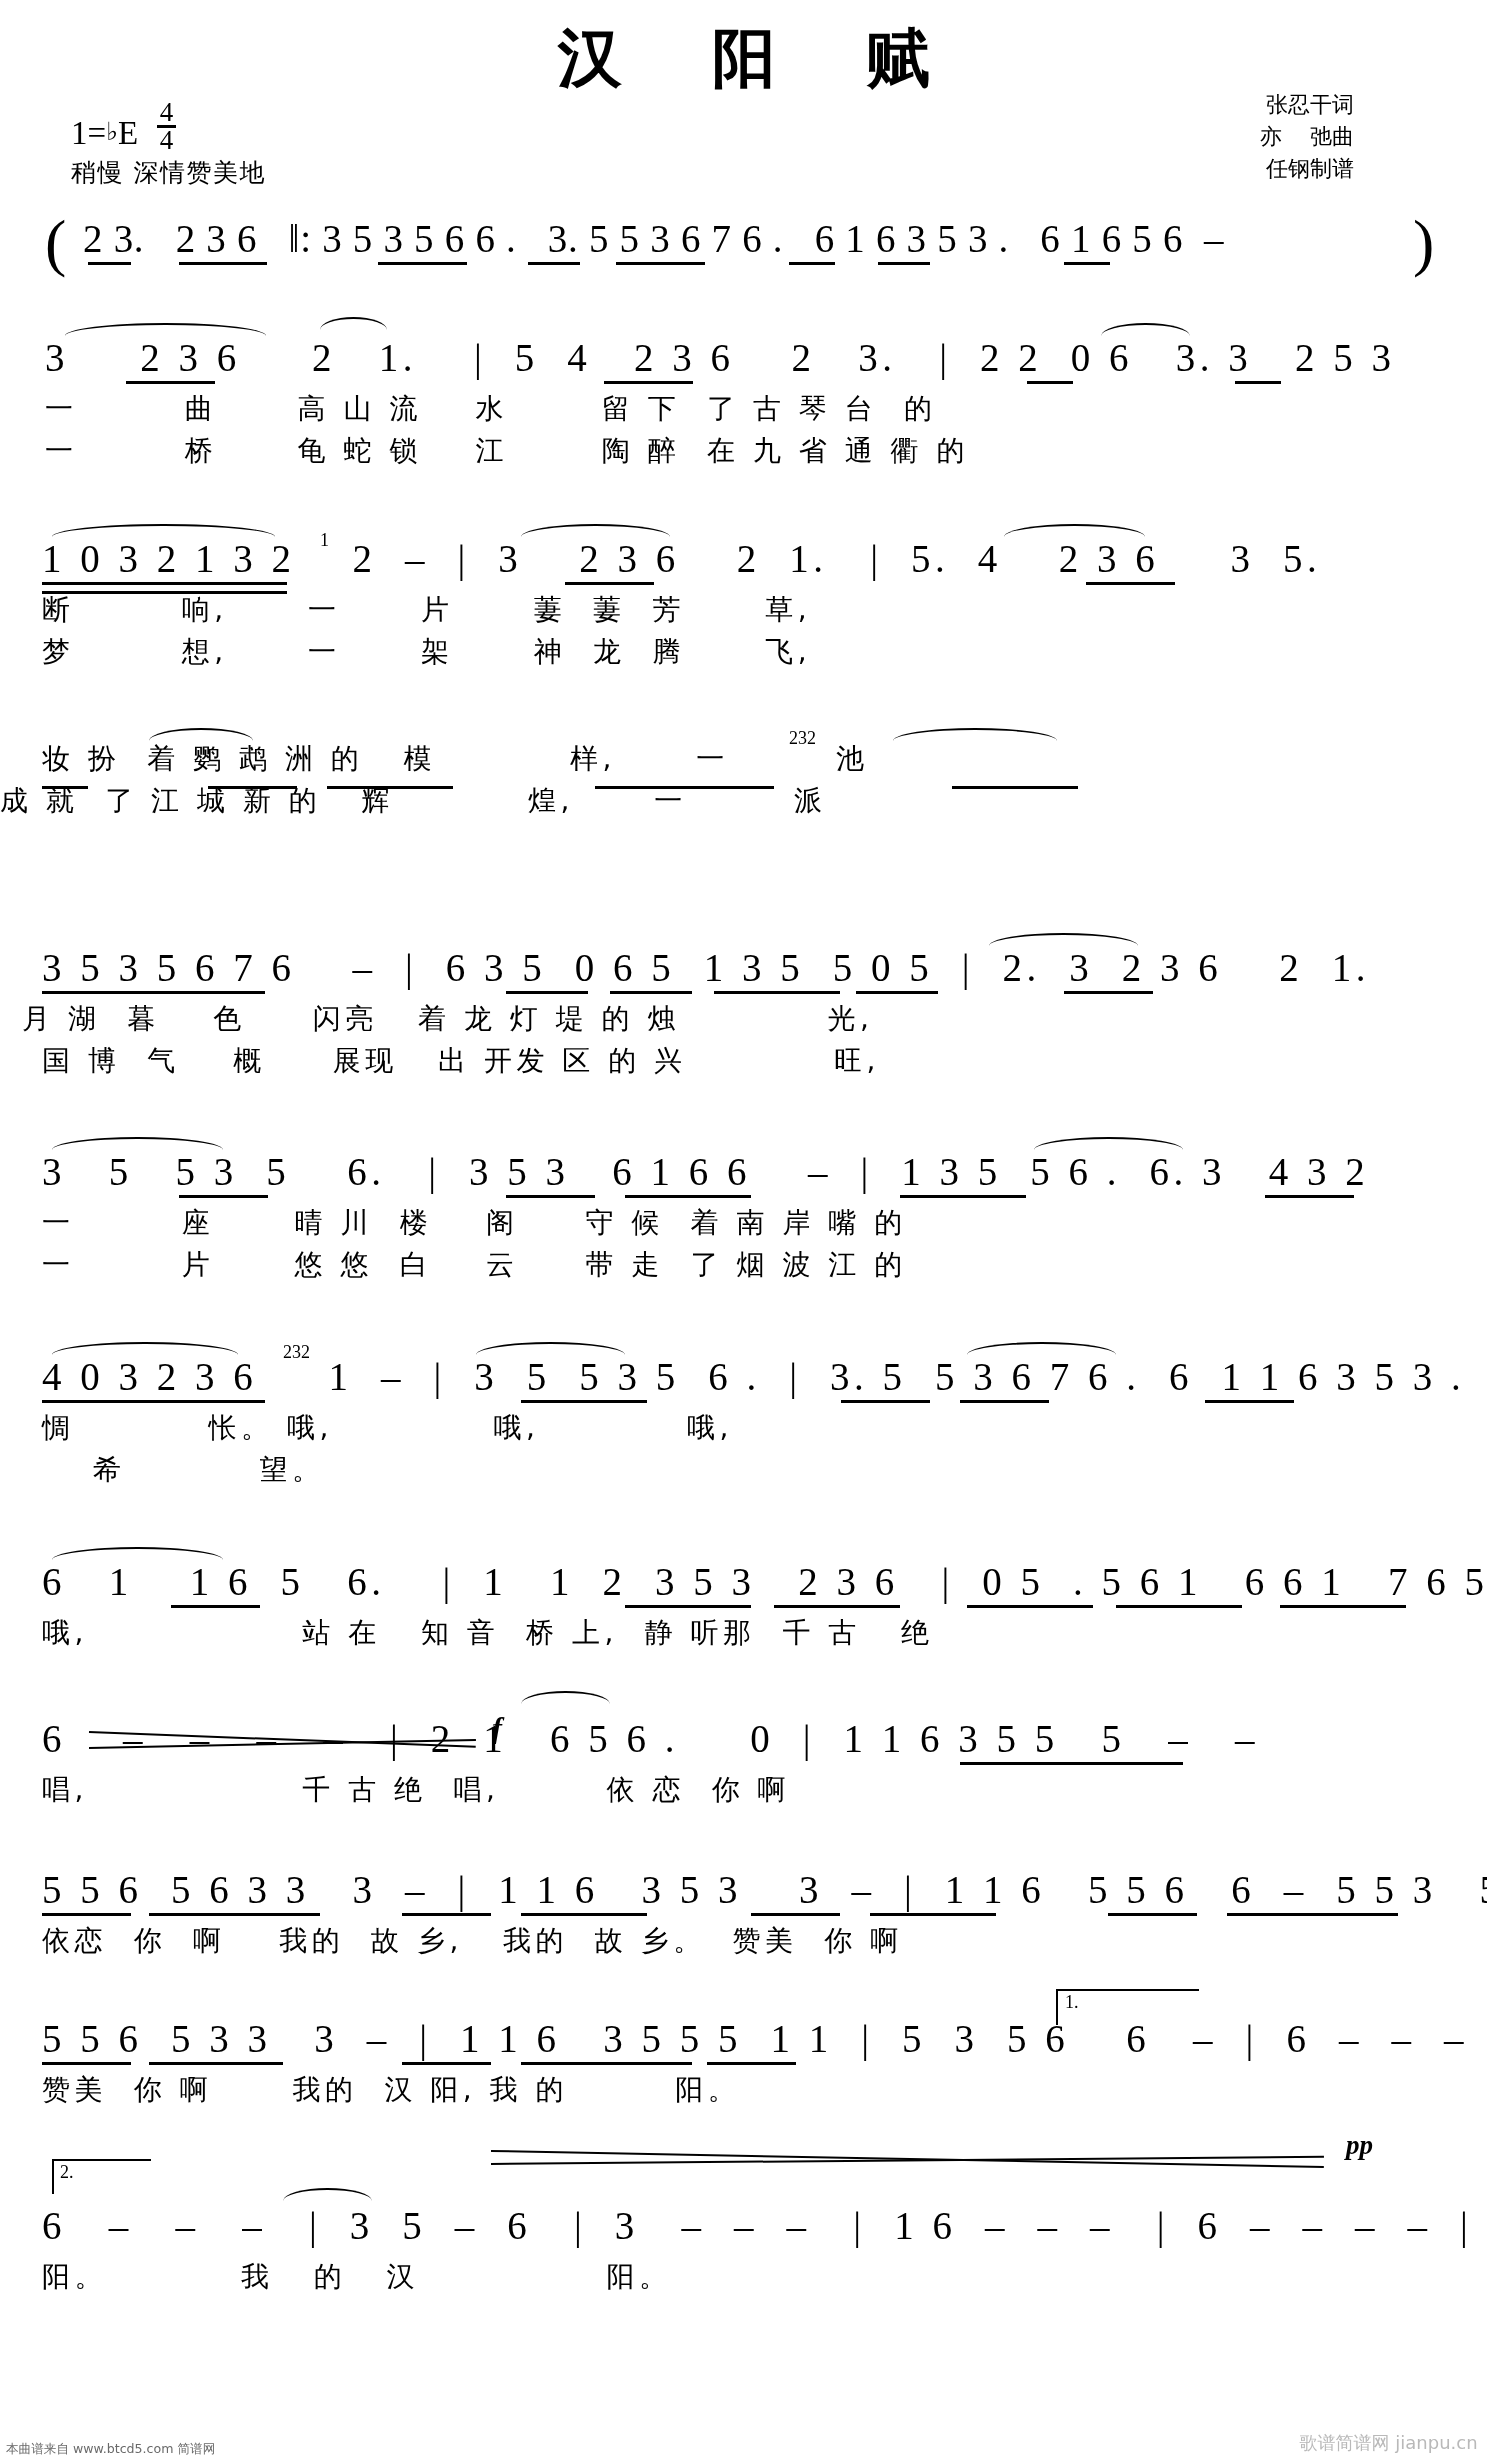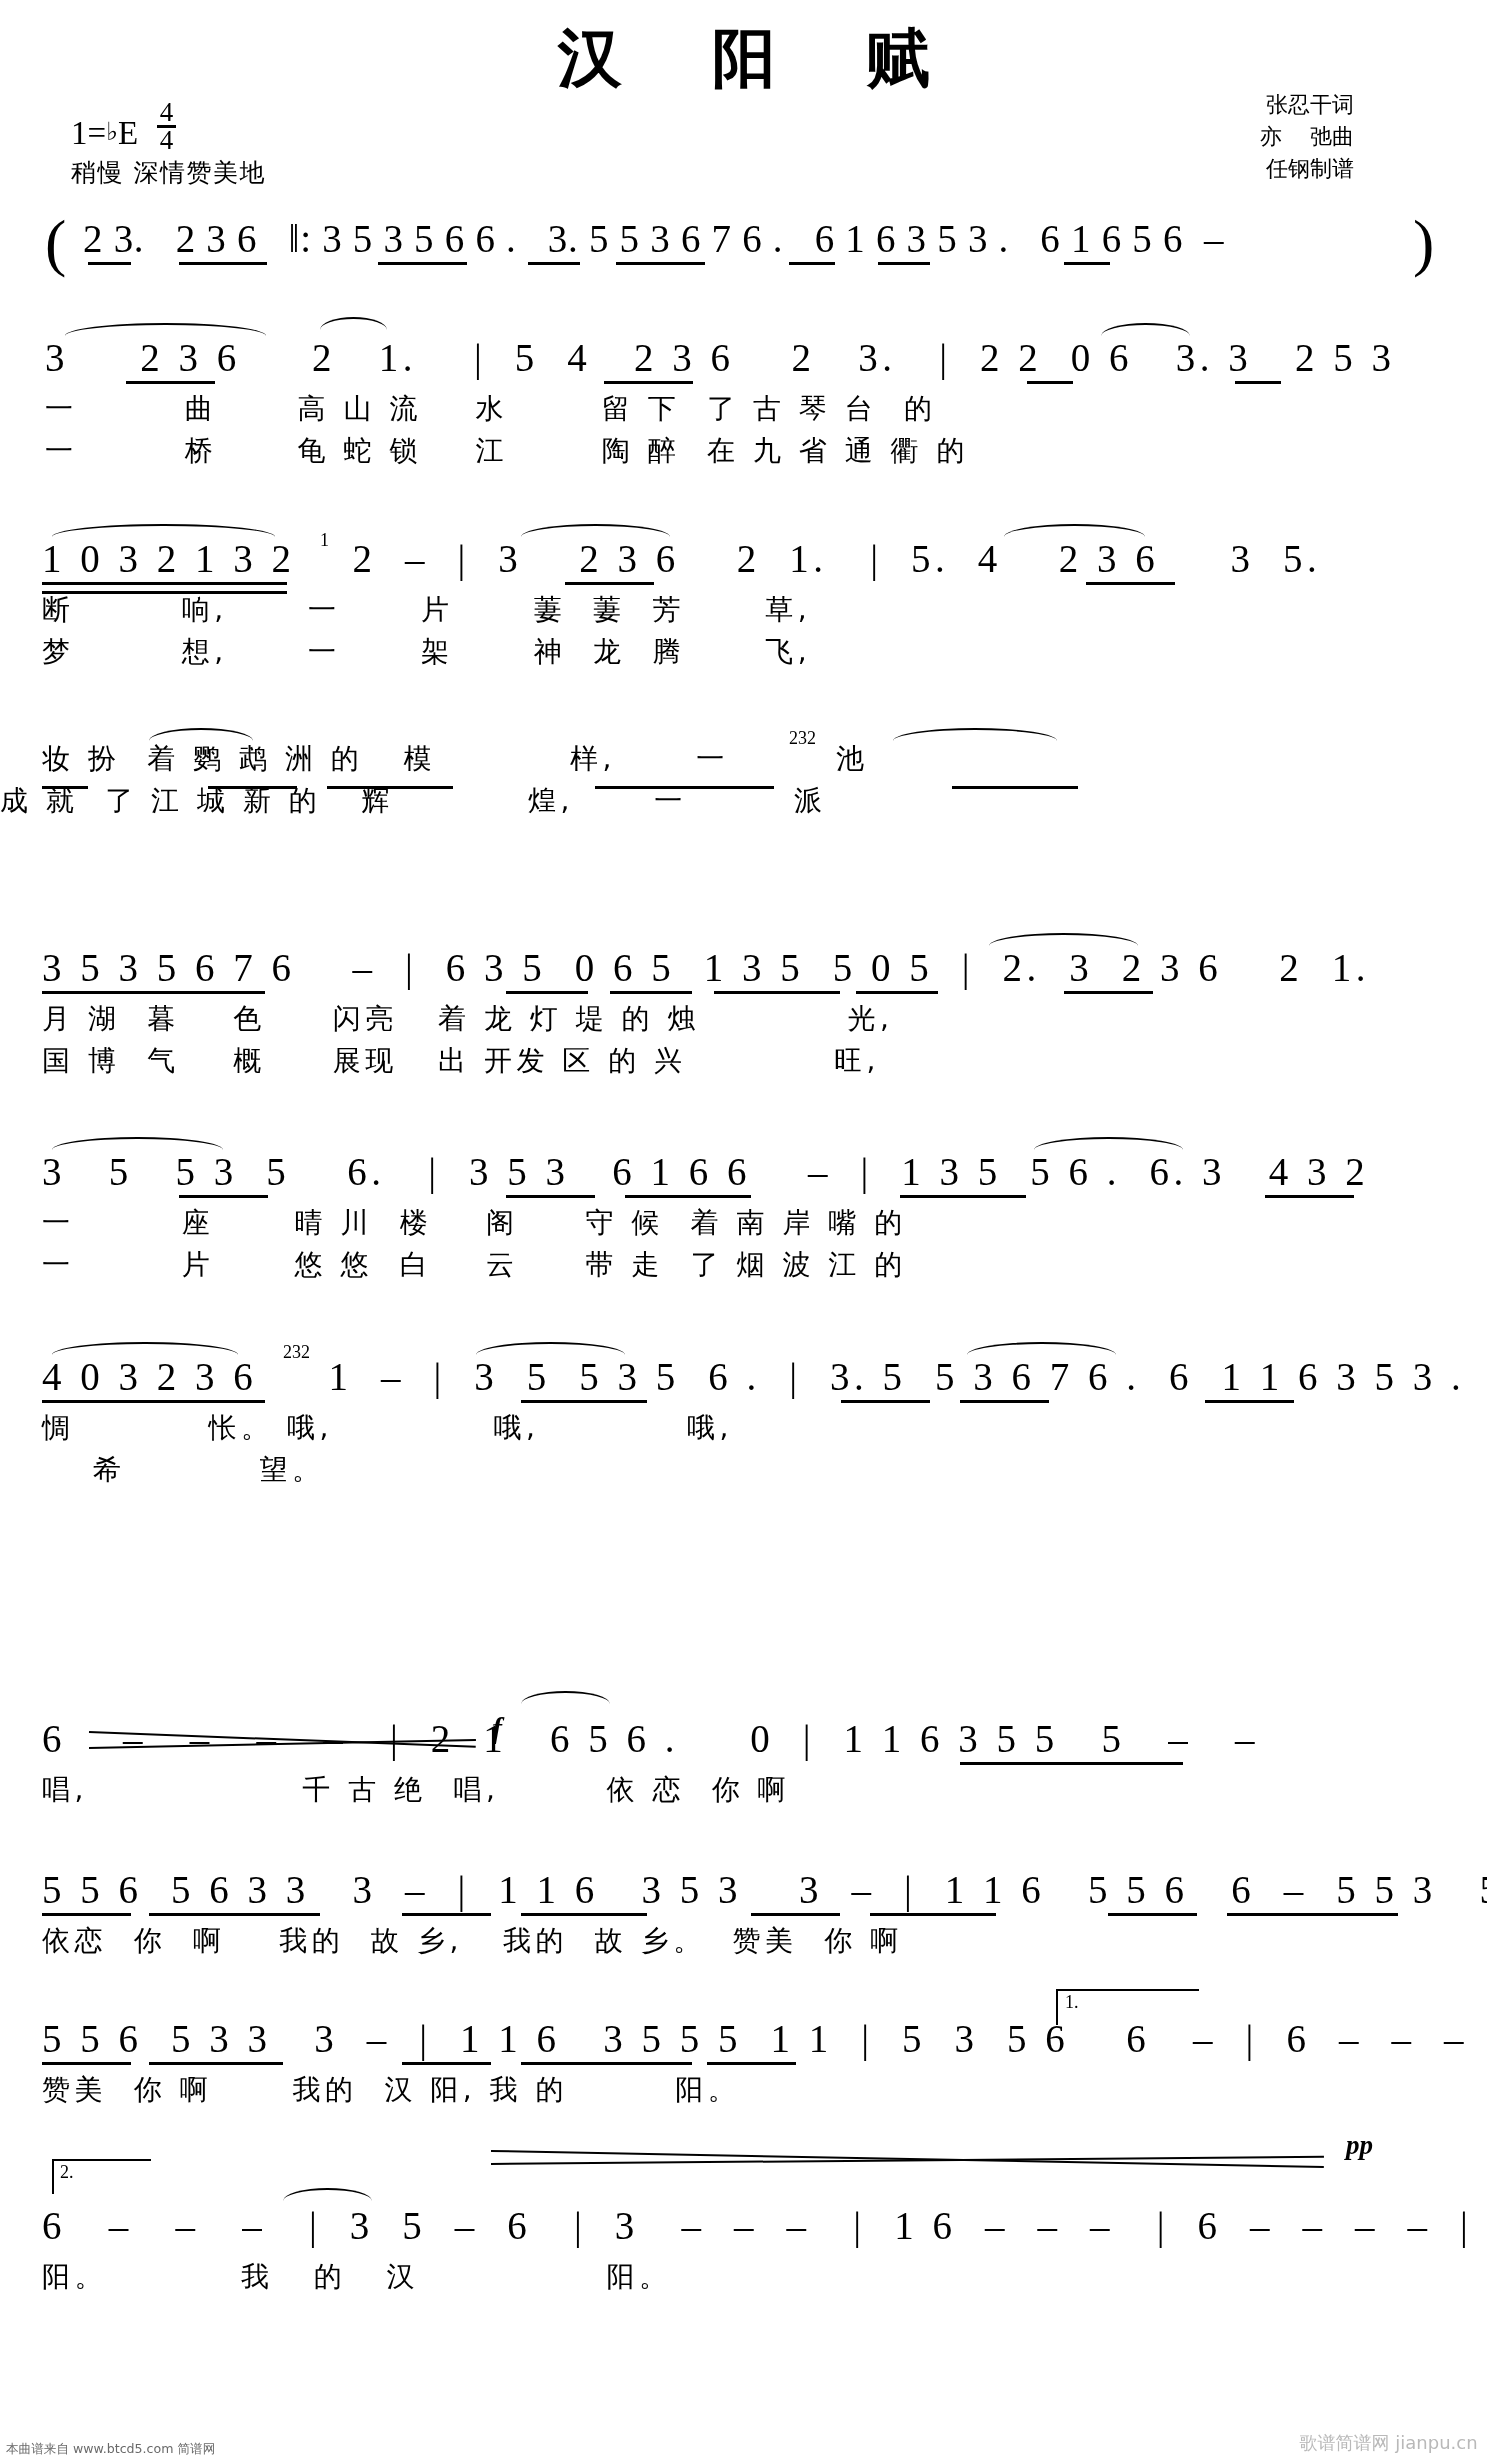--- a/index.html
+++ b/index.html
@@ -123,21 +123,21 @@
 
   <div class="row" style="top:945px;">
     <div class="arc" style="left:989px;top:-12px;width:149px;"></div>
     <div class="notes" style="padding-left:42px;letter-spacing:4.5px;">3 5 3 5 6 7 6    –  |  6 3 5  0 6 5  1 3 5  5 0 5  |  2.  3  2 3 6    2  1.</div>
     <div class="beam" style="left:42px;top:46px;width:223px;"></div>
     <div class="beam" style="left:506px;top:46px;width:82px;"></div>
     <div class="beam" style="left:610px;top:46px;width:82px;"></div>
     <div class="beam" style="left:714px;top:46px;width:126px;"></div>
     <div class="beam" style="left:856px;top:46px;width:82px;"></div>
     <div class="beam" style="left:1064px;top:46px;width:89px;"></div>
-    <div class="lyr" style="padding-left:42px;letter-spacing:4.5px;">月 湖  暮    色     闪亮   着 龙 灯 堤 的 烛           光,</div>
+    <div class="lyr" style="padding-left:22px;letter-spacing:4.5px;">月 湖  暮    色     闪亮   着 龙 灯 堤 的 烛           光,</div>
     <div class="lyr" style="padding-left:42px;letter-spacing:4.5px;">国 博  气    概     展现   出 开发 区 的 兴           旺,</div>
   </div>
 
   <div class="row" style="top:1149px;">
     <div class="arc" style="left:52px;top:-12px;width:171px;"></div>
     <div class="arc" style="left:1034px;top:-12px;width:149px;"></div>
     <div class="notes" style="padding-left:42px;letter-spacing:4.5px;">3   5   5 3  5    6.   |  3 5 3   6 1 6 6    –  |  1 3 5  5 6 .  6. 3   4 3 2</div>
     <div class="beam" style="left:179px;top:46px;width:89px;"></div>
     <div class="beam" style="left:506px;top:46px;width:89px;"></div>
     <div class="beam" style="left:625px;top:46px;width:126px;"></div>
@@ -155,20 +155,31 @@
     <div class="notes" style="padding-left:42px;letter-spacing:4.5px;">4 0 3 2 3 6     1  –  |  3  5  5 3 5  6 .  |  3. 5  5 3 6 7 6 .  6  1 1 6 3 5 3 .</div>
     <div class="beam" style="left:42px;top:46px;width:223px;"></div>
     <div class="beam" style="left:521px;top:46px;width:126px;"></div>
     <div class="beam" style="left:841px;top:46px;width:89px;"></div>
     <div class="beam" style="left:960px;top:46px;width:89px;"></div>
     <div class="beam" style="left:1205px;top:46px;width:89px;"></div>
     <div class="lyr" style="padding-left:42px;letter-spacing:4.5px;">惆          怅。 哦,            哦,           哦,</div>
     <div class="lyr" style="padding-left:54px;letter-spacing:4.5px;margin-left:39px;">希          望。</div>
   </div>
 
+  <div class="row" style="top:1559px;">
+    <div class="arc" style="left:52px;top:-12px;width:171px;"></div>
+    <div class="notes" style="padding-left:42px;letter-spacing:4.5px;">6   1    1 6  5   6.    |  1   1  2  3 5 3   2 3 6   |  0 5  . 5 6 1   6 6 1   7 6 5</div>
+    <div class="beam" style="left:171px;top:46px;width:89px;"></div>
+    <div class="beam" style="left:625px;top:46px;width:126px;"></div>
+    <div class="beam" style="left:774px;top:46px;width:126px;"></div>
+    <div class="beam" style="left:967px;top:46px;width:126px;"></div>
+    <div class="beam" style="left:1116px;top:46px;width:126px;"></div>
+    <div class="beam" style="left:1280px;top:46px;width:126px;"></div>
+    <div class="lyr" style="padding-left:42px;letter-spacing:4.5px;">哦,                站 在   知 音  桥 上,  静 听那  千 古   绝</div>
+  </div>
 
   <div class="row" style="top:1704px;">
     <div class="hair" style="left:89px;top:27px;width:387px;transform:rotate(2.2deg);"></div>
     <div class="hair" style="left:89px;top:43px;width:387px;transform:rotate(-1.2deg);"></div>
     <span class="dyn" style="left:492px;top:7.4px;">f</span>
     <div class="arc" style="left:521px;top:-13.4px;width:89px;"></div>
     <div class="notes" style="padding-left:42px;letter-spacing:4.5px;top:12px;">6    –   –   –   –   |  2  1   6 5 6 .     0  |  1 1 6 3 5 5   5   –   –</div>
     <div class="beam" style="left:960px;top:58px;width:223px;"></div>
     <div class="lyr" style="padding-left:42px;letter-spacing:4.5px;top:12px;">唱,                千 古 绝  唱,        依 恋  你 啊</div>
   </div>

